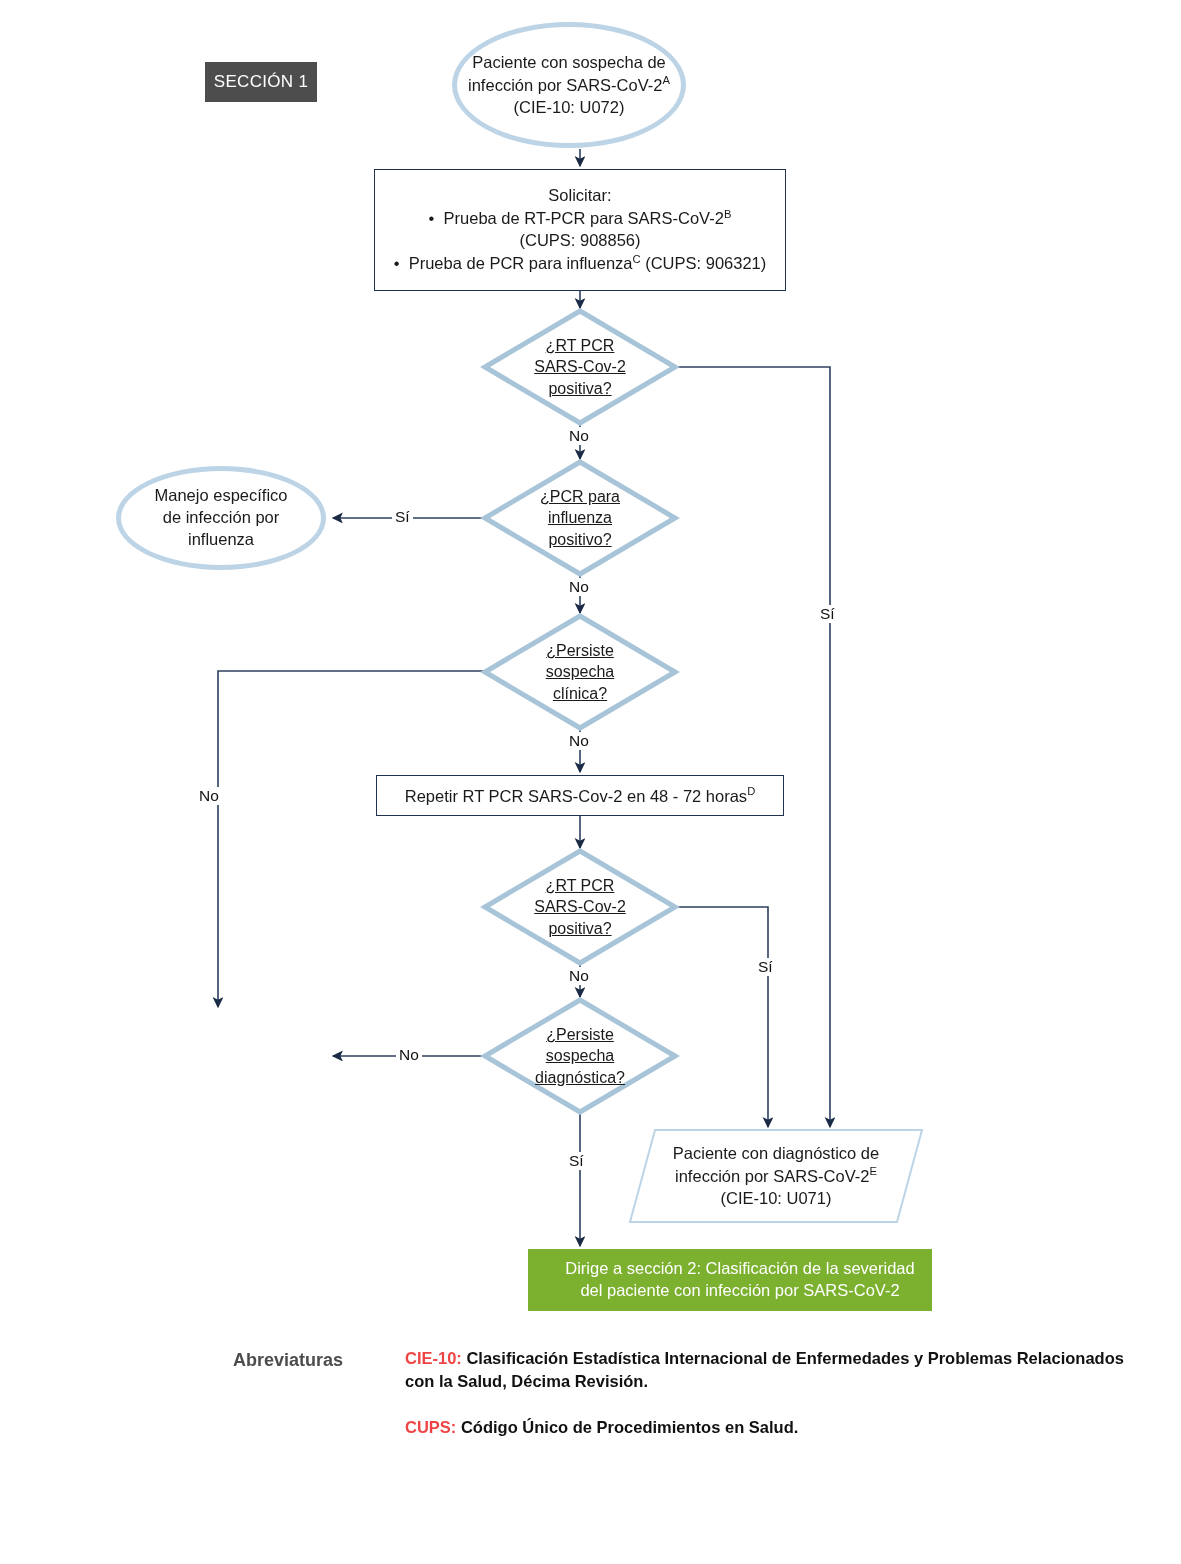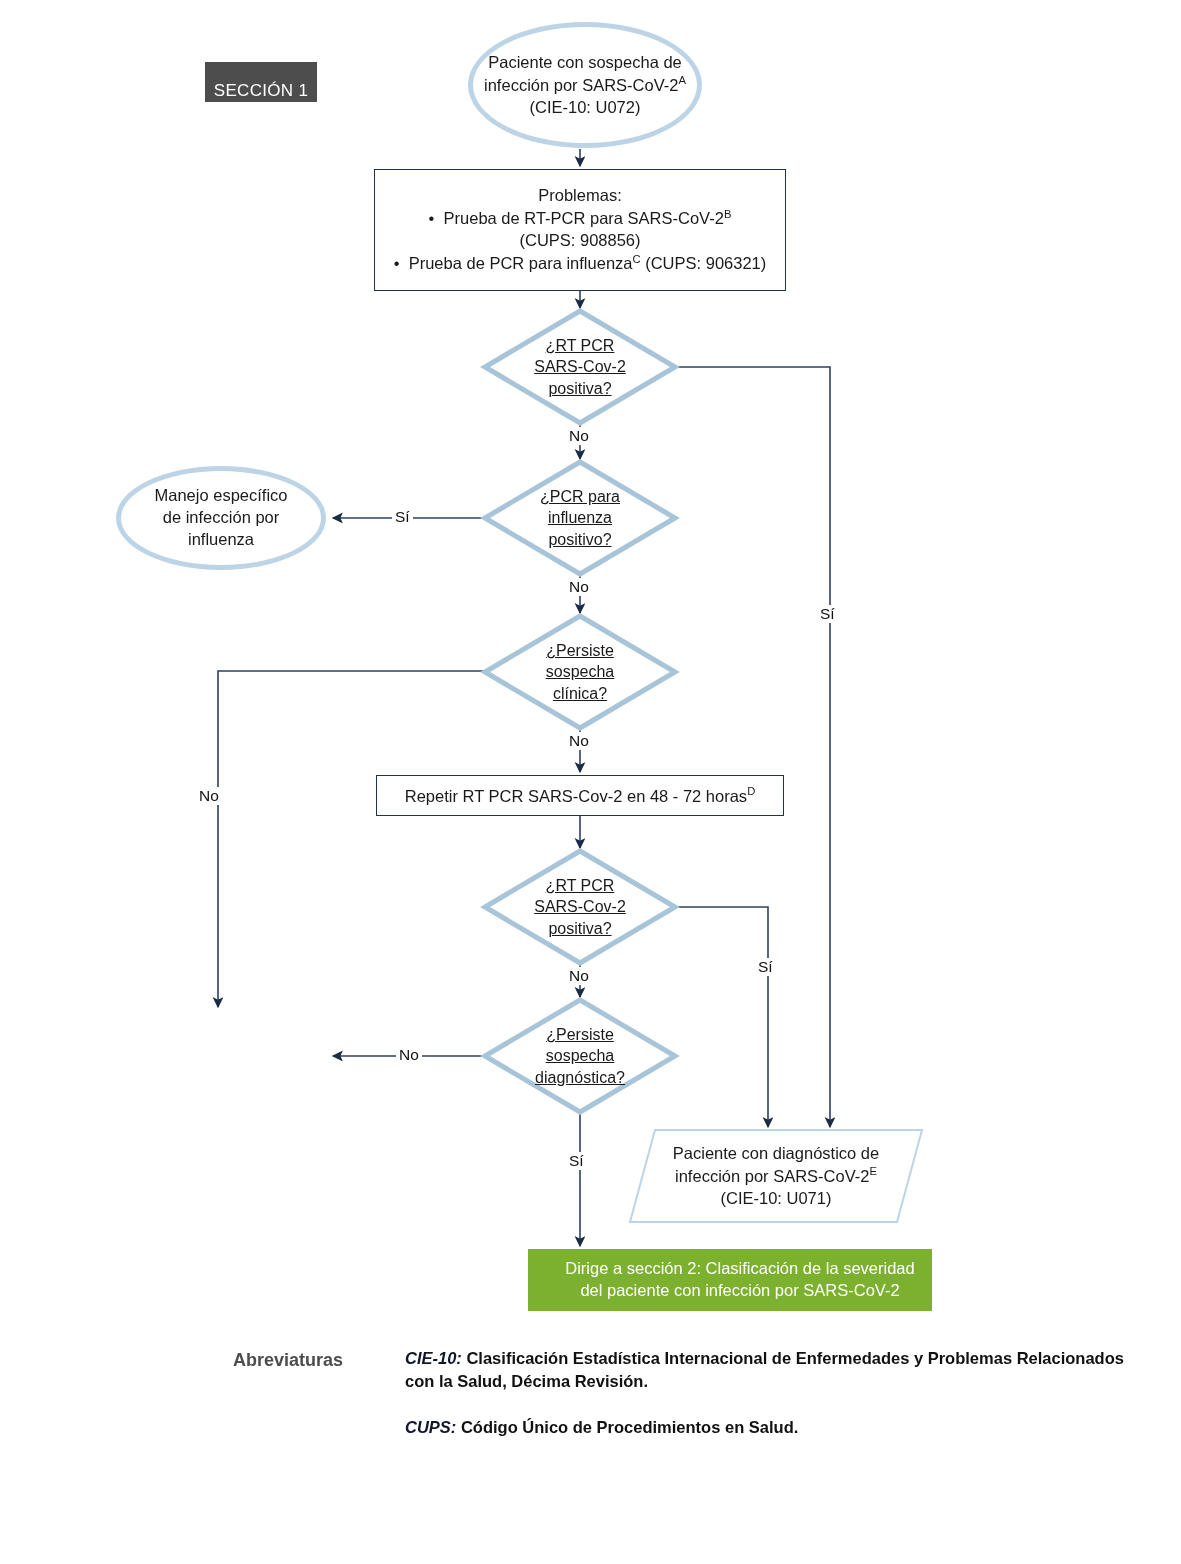--- a/index.html
+++ b/index.html
@@ -14,27 +14,27 @@
   #canvas{position:absolute;inset:0;width:1181px;height:1564px;}
   .svg-layer{position:absolute;left:0;top:0;width:1181px;height:1564px;pointer-events:none;}
 
   .node{position:absolute;display:flex;align-items:center;justify-content:center;text-align:center;box-sizing:border-box;}
   .node .txt{position:relative;z-index:3;line-height:1.32;}
 
   
   #sec-badge{
     left:205px;top:62px;width:112px;height:40px;
     background:#4d4d4d;color:#ffffff;
-    font-size:17px;letter-spacing:.3px;align-items:flex-end;
+    font-size:17px;letter-spacing:.3px;
   }
 
   
   .oval{border:5px solid #bcd4e6;border-radius:50%;background:#ffffff;}
 
-  #n-start{left:468px;top:22px;width:234px;height:126px;font-size:16.5px;}
+  #n-start{left:452px;top:22px;width:234px;height:126px;font-size:16.5px;}
   #n-influenza-mgmt{left:116px;top:466px;width:210px;height:104px;font-size:16.5px;}
   #n-other-etio{left:116px;top:1010px;width:210px;height:104px;font-size:16.5px;}
 
   
   .rect{border:1.6px solid #1f3350;background:#ffffff;}
   #n-solicitar{left:374px;top:169px;width:412px;height:122px;font-size:16.5px;}
   #n-repetir{left:376px;top:775px;width:408px;height:41px;font-size:16.5px;}
 
   
   .diamond{width:190px;height:112px;}
@@ -55,21 +55,21 @@
     background:#7cb02f;color:#ffffff;font-size:16.5px;padding-left:20px;
   }
 
   
   .edge-label{position:absolute;font-size:15.5px;color:#111;background:#fff;padding:0 3px;z-index:4;white-space:nowrap;}
 
   
   #abbrev{position:absolute;left:233px;top:1347px;width:915px;}
   #abbrev-title{position:absolute;left:0;top:3px;font-size:18px;color:#4d4d4d;font-weight:bold;}
   .abbr-row{margin-left:172px;font-size:16.5px;font-weight:bold;color:#111;line-height:1.42;margin-bottom:22px;}
-  .abbr-key{color:#0f172a;font-style:italic;}
+  .abbr-key{color:#ef4444;}
   sup{font-size:.68em;}
 </style>
 </head>
 <body>
 
 <div id="canvas">
 
   <svg class="svg-layer" viewBox="0 0 1181 1564">
     <defs>
       <marker id="arrow" markerWidth="10" markerHeight="10" refX="6.2" refY="3.4" orient="auto" markerUnits="strokeWidth">
@@ -124,21 +124,21 @@
   <div class="node oval" id="n-start">
     <span class="txt">
       <span>Paciente con sospecha de</span><br>
       <span>infección por SARS-CoV-2</span><sup>A</sup><br>
       <span>(CIE-10: U072)</span>
     </span>
   </div>
 
   <div class="node rect" id="n-solicitar">
     <span class="txt">
-      <span>Problemas:</span><br>
+      <span>Solicitar:</span><br>
       <span>•&nbsp; <span>Prueba de RT-PCR para SARS-CoV-2</span><sup>B</sup></span><br>
       <span>(CUPS: 908856)</span><br>
       <span>•&nbsp; <span>Prueba de PCR para influenza</span><sup>C</sup><span> (CUPS: 906321)</span></span>
     </span>
   </div>
 
   <div class="node diamond" id="n-d1">
     <span class="txt">
       <span>¿RT PCR</span><br>
       <span>SARS-Cov-2</span><br>

